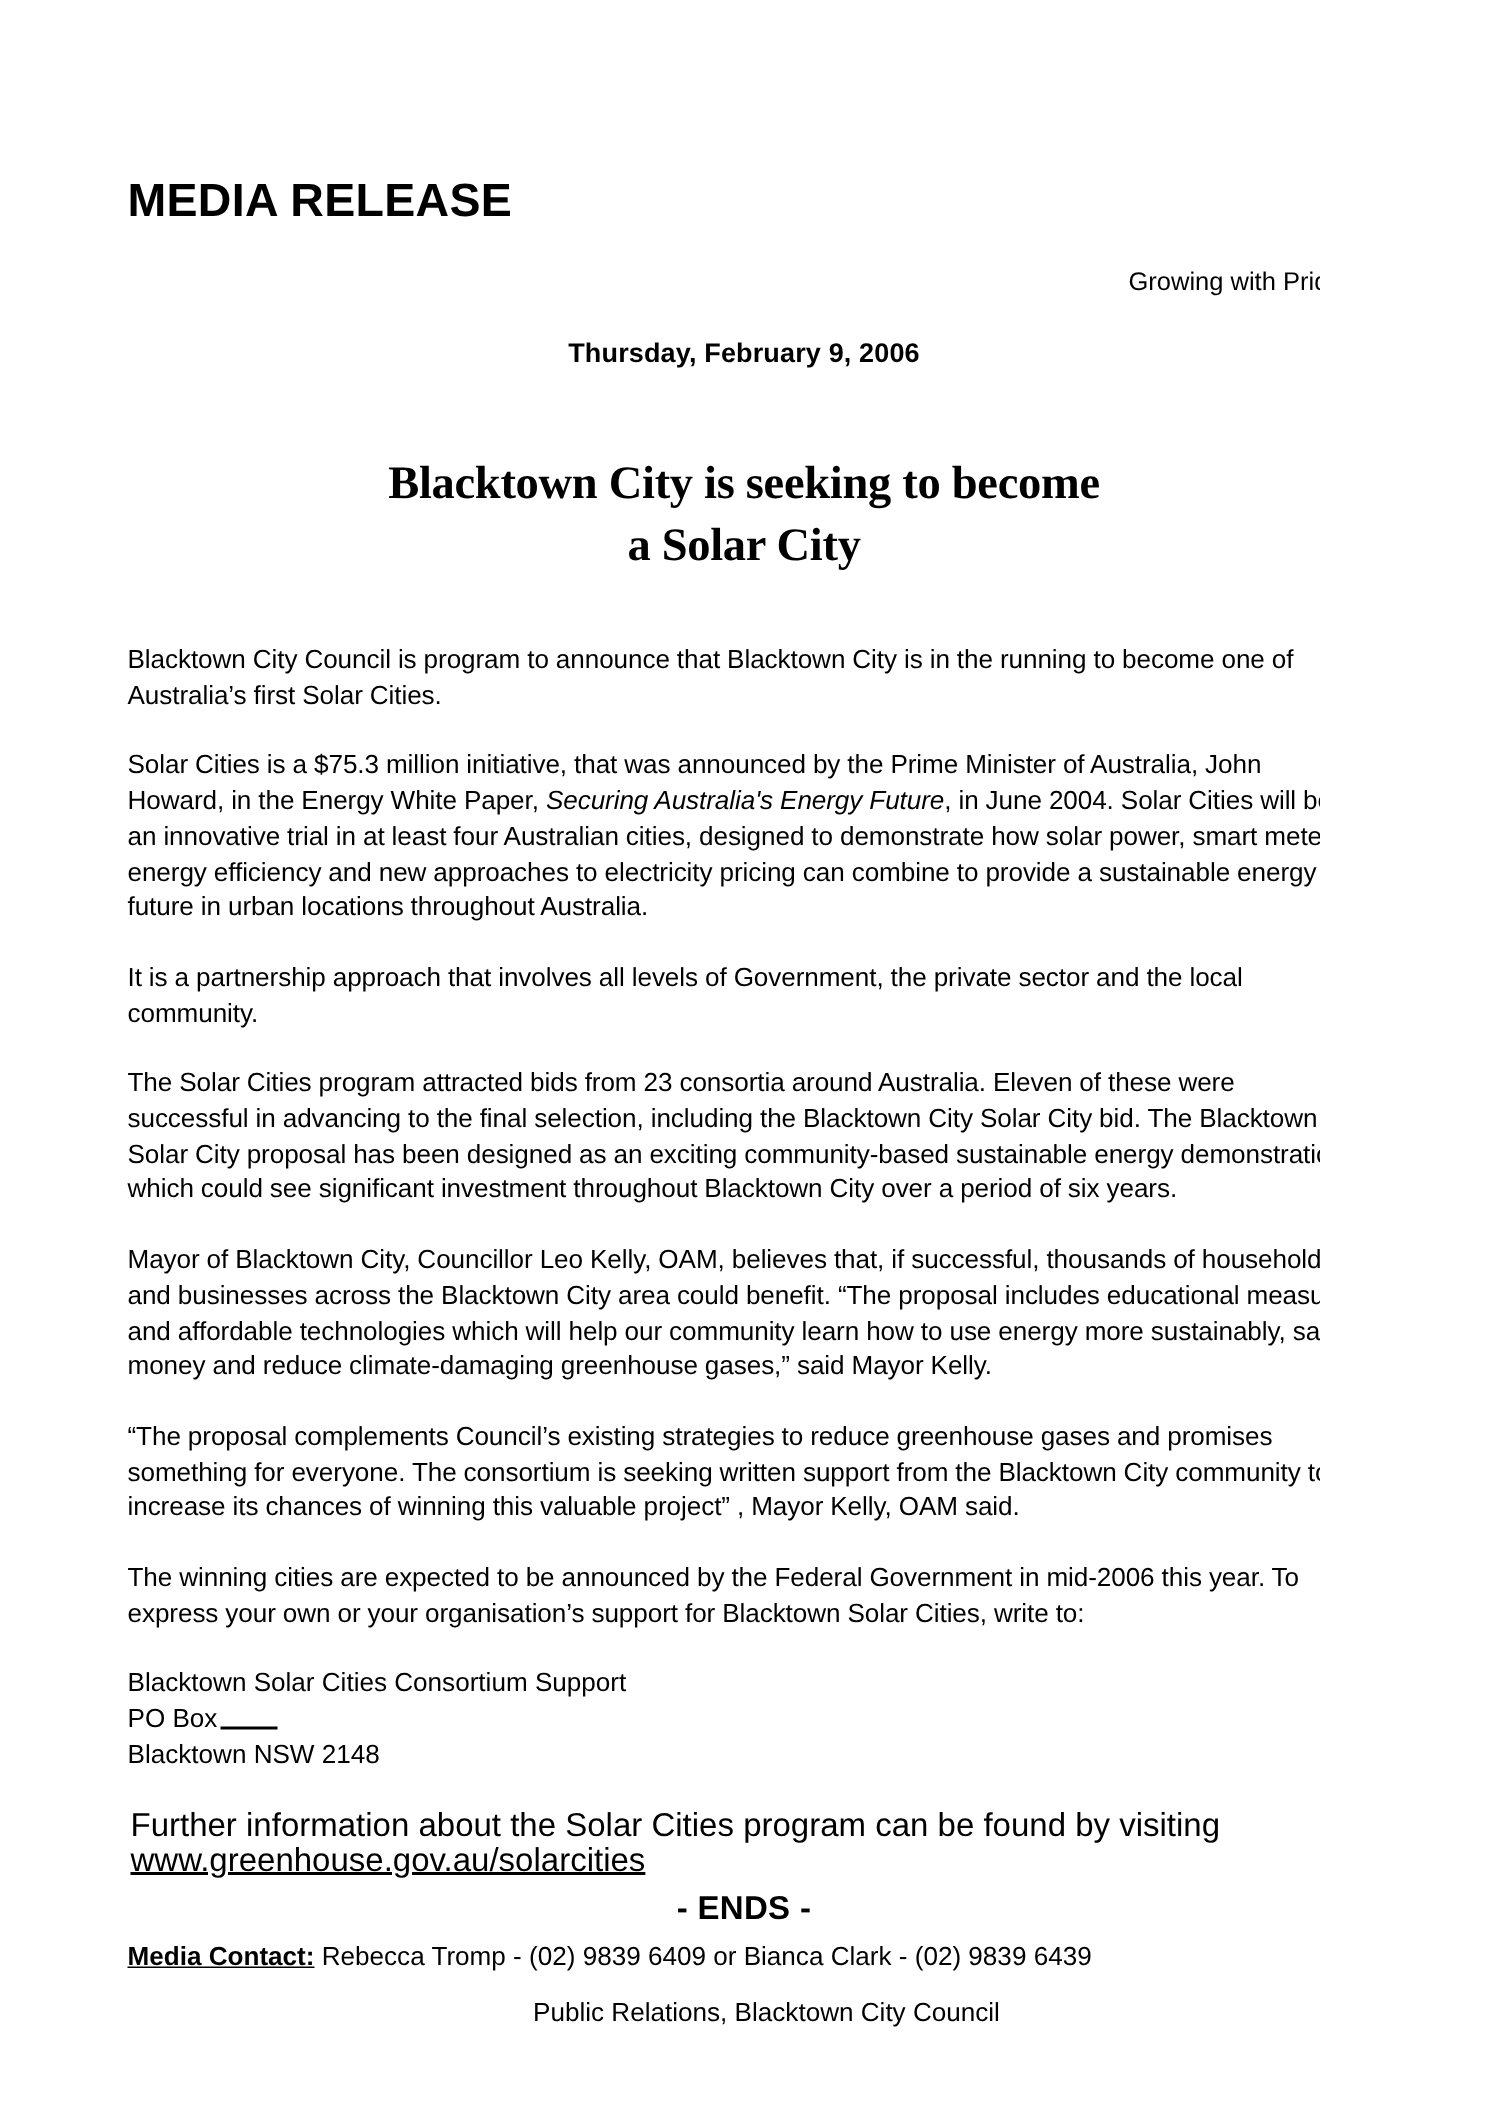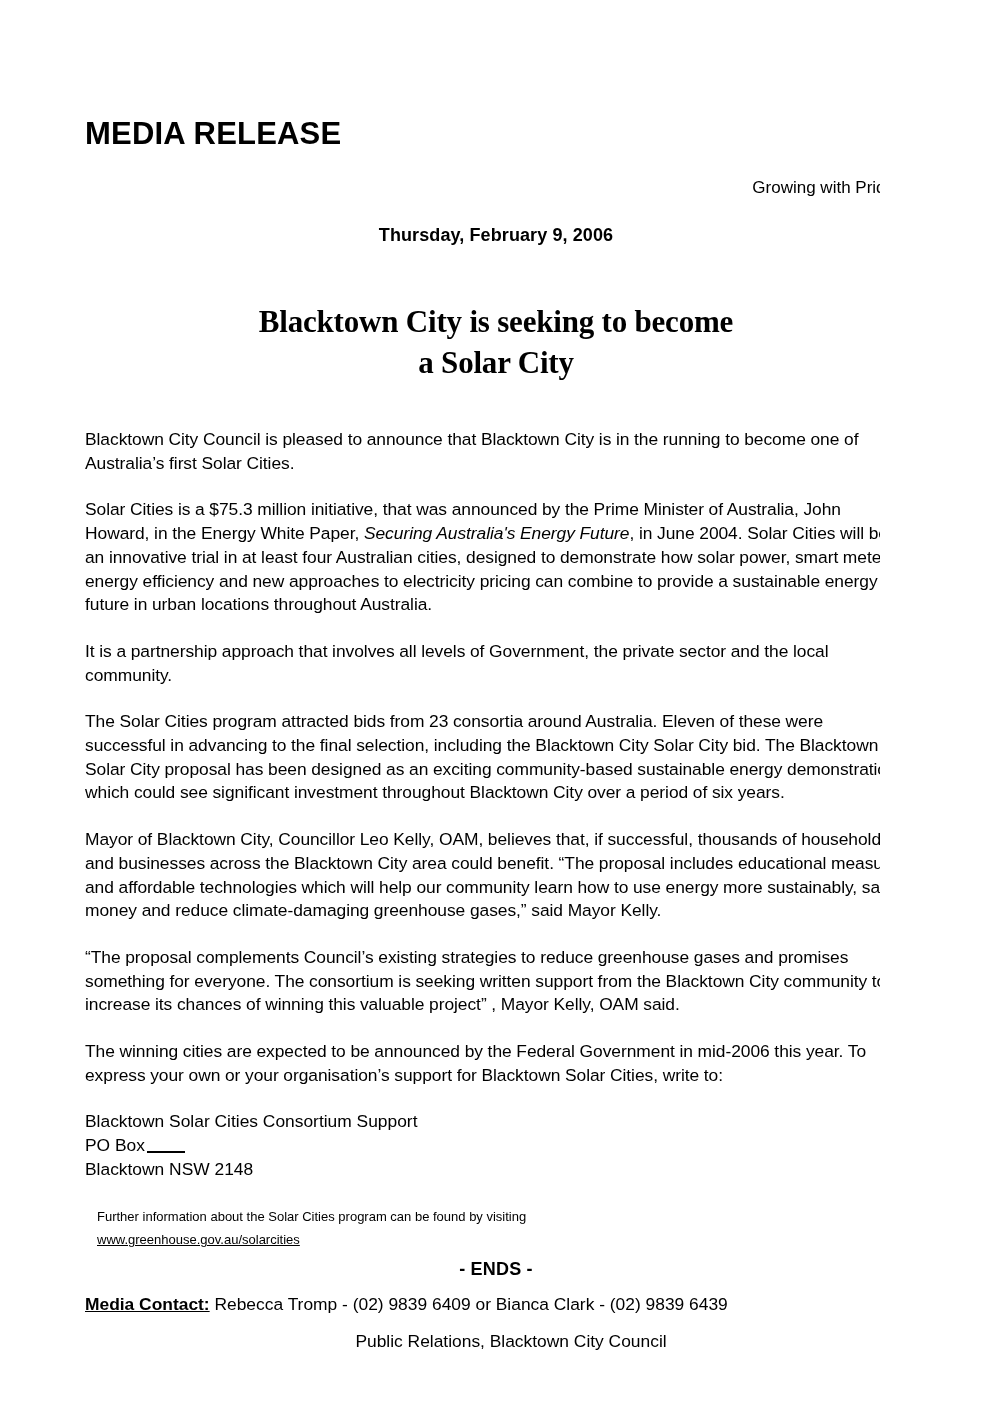--- a/index.html
+++ b/index.html
@@ -108,38 +108,38 @@
   .blank-rule {
     display: inline-block;
     width: 38px;
     border-bottom: 2px solid #000;
     vertical-align: -2px;
     margin-left: 2px;
   }
 
   
   .further {
-    font-size: 13px;
-    line-height: 23.7px;
-    margin: 12px;
+    font-size: 22px;
+    line-height: 23.7px;
+    margin: 2px;
   }
   .further .fi-line { display: block; }
   .url {
     text-decoration: underline;
     text-underline-offset: 1px;
   }
 
   
   .ends {
     position: absolute;
     left: 0;
     top: 1259px;
     width: 822px;
     text-align: center;
-    font-size: 18px;
+    font-size: 22px;
     font-weight: bold;
     letter-spacing: 0.2px;
   }
   .media-contact {
     position: absolute;
     left: 0;
     top: 1293px;
     width: 822px;
     font-size: 17.4px;
     line-height: 23.7px;
@@ -175,21 +175,21 @@
 
     <div class="release-date">Thursday, February 9, 2006</div>
 
     <div class="headline">
       <span class="hl-line">Blacktown City is seeking to become</span>
       <span class="hl-line">a Solar City</span>
     </div>
 
     <div class="body-copy">
 
-      <p class="para">Blacktown City Council is pleased to announce that Blacktown City is in the running to become one of Australia’s first Solar Cities.</p>
+      <p class="para">Blacktown City Council is program to announce that Blacktown City is in the running to become one of Australia’s first Solar Cities.</p>
 
       <p class="para"><span>Solar Cities is a $75.3 million initiative, that was announced by the Prime Minister of Australia, John Howard, in the Energy White Paper, </span><em>Securing Australia's Energy Future</em><span>, in June 2004. Solar Cities will be an innovative trial in at least four Australian cities, designed to demonstrate how solar power, smart meters, energy efficiency and new approaches to electricity pricing can combine to provide a sustainable energy future in urban locations throughout Australia.</span></p>
 
       <p class="para">It is a partnership approach that involves all levels of Government, the private sector and the local community.</p>
 
       <p class="para">The Solar Cities program attracted bids from 23 consortia around Australia. Eleven of these were successful in advancing to the final selection, including the Blacktown City Solar City bid. The Blacktown Solar City proposal has been designed as an exciting community-based sustainable energy demonstration which could see significant investment throughout Blacktown City over a period of six years.</p>
 
       <p class="para">Mayor of Blacktown City, Councillor Leo Kelly, OAM, believes that, if successful, thousands of households and businesses across the Blacktown City area could benefit. “The proposal includes educational measures and affordable technologies which will help our community learn how to use energy more sustainably, save money and reduce climate-damaging greenhouse gases,” said Mayor Kelly.</p>
 
       <p class="para">“The proposal complements Council’s existing strategies to reduce greenhouse gases and promises something for everyone. The consortium is seeking written support from the Blacktown City community to increase its chances of winning this valuable project” , Mayor Kelly, OAM said.</p>

